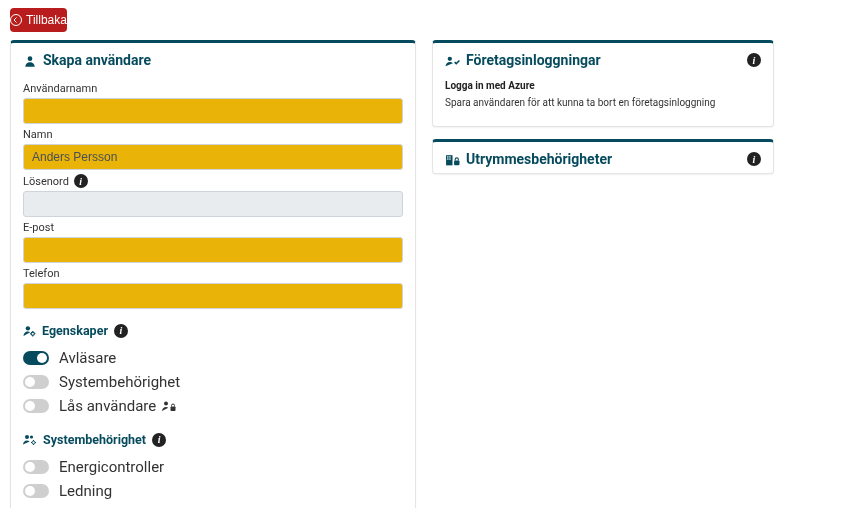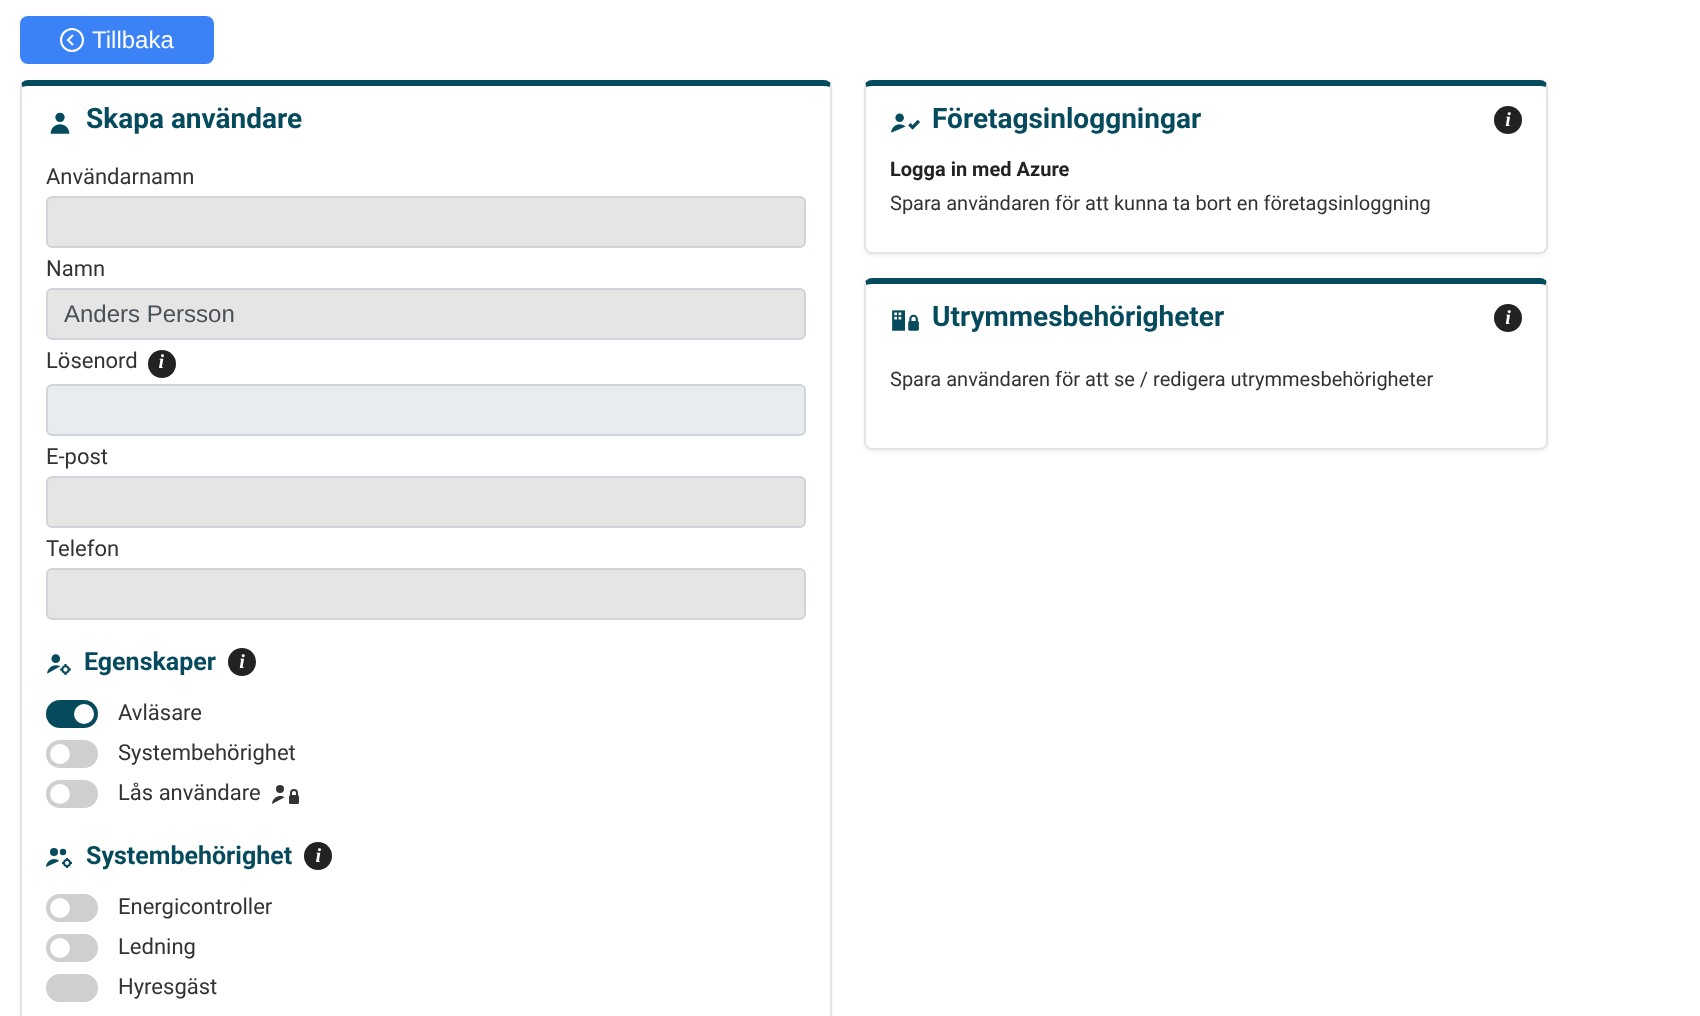--- a/index.html
+++ b/index.html
@@ -6,23 +6,23 @@
   html, body {
     margin: 0; padding: 0;
     background: #ffffff;
     font-family: -apple-system, BlinkMacSystemFont, "Segoe UI", Roboto, Arial, sans-serif;
     font-size: 12px;
     color: #333;
   }
   .page { width: 850px; padding: 8px 10px 20px 10px; }
   .back-btn {
     display: inline-flex; align-items: center;
-    background: #3b82f6; color: #fff;
+    background: #b91c1c; color: #fff;
     border: none; border-radius: 4px;
-    padding: 5px 20px; font-size: 12px;
+    padding: 5px 0; font-size: 12px;
     cursor: pointer;
   }
   .back-btn svg { margin-right: 4px; }
   .columns { display: flex; gap: 16px; margin-top: 8px; align-items: flex-start; }
   .col-left { width: 406px; }
   .col-right { width: 342px; }
   .card {
     background: #fff;
     border: 1px solid #e4e4e4;
     border-top: 3px solid #064b5d;
@@ -43,33 +43,33 @@
     align-items:center; justify-content:center; font-style: italic;
     font-family: Georgia, serif;
     cursor: help;
   }
   .card-body { padding: 4px 12px 12px 12px; }
   .form-label { font-size: 11px; color: #333; display:block; margin: 4px 0 3px 0; }
   .form-control {
     width: 100%; height: 26px;
     padding: 3px 8px;
     border: 1px solid #ced4da; border-radius: 3px;
-    background: #e5e5e5; color: #495057; font-size: 12px;
+    background: #eab308; color: #495057; font-size: 12px;
   }
   .form-control[disabled] { background: #e9ecef; }
   .section-title {
     display:flex; align-items:center;
     color:#064b5d; font-weight:700; font-size:12.5px;
     margin: 14px 0 8px 0;
   }
   .section-title svg { margin-right:6px; }
   .section-title .info-icon { margin-left:6px; }
   .toggle-row {
     display:flex; align-items:center;
-    font-size:11px; color:#333;
+    font-size:15px; color:#333;
     padding: 3px 0;
   }
   .toggle {
     position: relative; width: 26px; height: 14px;
     border-radius: 8px; margin-right: 10px;
     background: #cfcfcf; cursor: pointer; flex:0 0 auto;
   }
   .toggle .knob {
     position:absolute; top:2px; left:2px;
     width:10px; height:10px; border-radius:50%;
@@ -233,20 +233,17 @@
                 <rect x="8" y="5" width="2.5" height="2.5" fill="#fff"></rect>
                 <rect x="4" y="9" width="2.5" height="2.5" fill="#fff"></rect>
                 <rect x="8" y="9" width="2.5" height="2.5" fill="#fff"></rect>
                 <rect x="17" y="13" width="10" height="9" rx="1.5"></rect>
                 <path d="M19 13v-2a3 3 0 0 1 6 0v2" fill="none" stroke="#064b5d" stroke-width="2"></path>
               </svg>
             <span>Utrymmesbehörigheter</span>
           </div>
           <span class="info-icon">i</span>
         </div>
-        <div class="card-body">
-          <p style="padding:6px 0 10px 0;">Spara användaren för att se / redigera utrymmesbehörigheter</p>
-        </div>
       </div>
 
     </div>
   </div>
 </div>
 
 </body></html>

